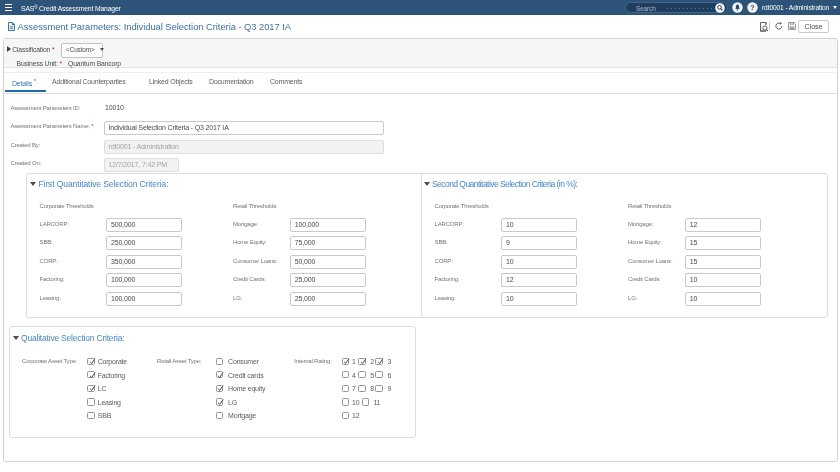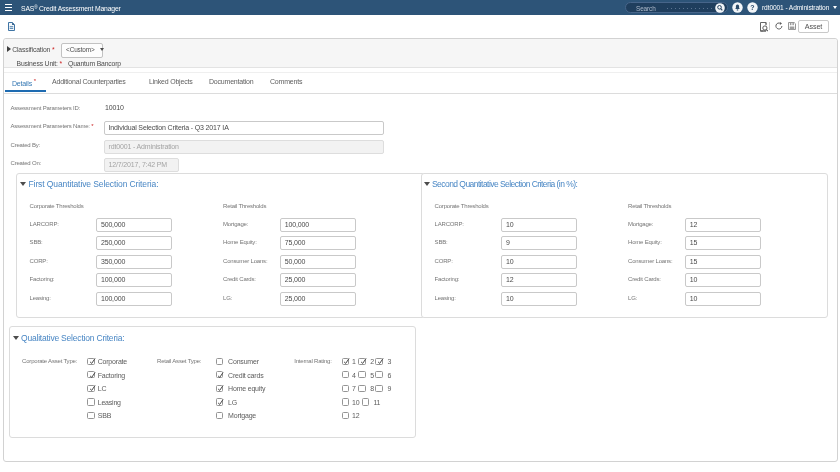--- a/index.html
+++ b/index.html
@@ -83,38 +83,39 @@
   <div id="ucaret"></div>
 </div>
 
 <div id="titlerow">
   <svg class="icon" style="left:8px;top:7px" width="7" height="9" viewBox="0 0 7 9">
       <path d="M0.5 0.5 L4.3 0.5 L6.5 2.7 L6.5 8.5 L0.5 8.5 Z" fill="#f4f8fb" stroke="#3f74a4" stroke-width="1"></path>
       <path d="M4.1 0.2 L6.8 2.9 L4.1 2.9 Z" fill="#2e608c"></path>
       <line x1="1.7" y1="4.7" x2="5.2" y2="4.7" stroke="#3f74a4" stroke-width="0.9"></line>
       <line x1="1.7" y1="6.4" x2="5.2" y2="6.4" stroke="#3f74a4" stroke-width="0.9"></line>
     </svg>
+  <div id="title">Assessment Parameters: Individual Selection Criteria - Q3 2017 IA</div>
   <svg class="icon" style="left:760px;top:7px" width="8" height="9.5" viewBox="0 0 8 9.5">
       <path d="M0.5 0.5 L6 0.5 L6 3.2 M6 9 L0.5 9 Z M0.5 0.5 L0.5 9" fill="none" stroke="#666" stroke-width="1"></path>
       <path d="M6 0.5 L6 2.6 M0.5 9 L3 9" fill="none" stroke="#666" stroke-width="1"></path>
       <circle cx="4.9" cy="6" r="2.1" fill="#fff" stroke="#4c4c4c" stroke-width="0.9"></circle>
       <line x1="6.3" y1="7.5" x2="7.7" y2="9.1" stroke="#4c4c4c" stroke-width="1.1"></line>
     </svg>
   <div class="sep"></div>
   <svg class="icon" style="left:775px;top:7px" width="8" height="8" viewBox="0 0 8 8">
       <path d="M6.9 4 A3 3 0 1 1 5.4 1.4" fill="none" stroke="#5c5c5c" stroke-width="1"></path>
       <path d="M5.2 0 L7 1.5 L4.8 2.9 Z" fill="#5c5c5c"></path>
     </svg>
   <svg class="icon" style="left:788px;top:6.5px" width="8" height="8" viewBox="0 0 8 8">
       <path d="M0.5 0.5 L6.2 0.5 L7.5 1.8 L7.5 7.5 L0.5 7.5 Z" fill="none" stroke="#969696" stroke-width="1"></path>
       <rect x="1.9" y="0.7" width="1.5" height="2.5" fill="#9d9d9d"></rect>
       <rect x="4.4" y="0.7" width="1.5" height="2.5" fill="#9d9d9d"></rect>
       <rect x="1.7" y="4.5" width="4.6" height="3" fill="#9d9d9d"></rect>
     </svg>
-  <div id="closebtn">Asset</div>
+  <div id="closebtn">Close</div>
 </div>
 
 <div id="content">
   <div id="band">
     <div class="r1"><span class="tri-r"></span>&nbsp;Classification <span class="red">*</span></div>
     <div id="ddbtn">&lt;Custom&gt; <span class="tri-d"></span></div>
     <div class="r2">Business Unit: <span class="red">*</span></div>
     <div class="r2" style="left:64px">Quantum Bancorp</div>
   </div>
   <div style="position:absolute;left:0;top:32.5px;width:833px;height:1px;background:#efefef"></div>
@@ -129,21 +130,21 @@
 
   <div class="flabel" style="top:65.5px">Assessment Parameters ID:</div>
   <div class="fval" style="top:65px">10010</div>
   <div class="flabel" style="top:84px">Assessment Parameters Name: <span class="red">*</span></div>
   <div class="inp" style="top:82px">Individual Selection Criteria - Q3 2017 IA</div>
   <div class="flabel" style="top:102.5px">Created By:</div>
   <div class="inp dis" style="top:100.5px">rdt0001 - Administration</div>
   <div class="flabel" style="top:121px">Created On:</div>
   <div class="inp dis" style="top:118.5px;width:75px">12/7/2017, 7:42 PM</div>
 
-  <div class="panel" id="p1" style="left:12px;top:133.5px;width:409px;height:145px">
+  <div class="panel" id="p1" style="left:22px;top:133.5px;width:409px;height:145px">
     <div class="phead" style="letter-spacing:-0.1px"><span class="tri-d"></span>First Quantitative Selection Criteria:</div>
     <div class="plab" style="left:12.6px;top:29px">Corporate Thresholds</div>
     <div class="plab" style="left:206px;top:29px">Retail Thresholds</div>
   <div class="plab" style="left:12.6px;top:47px">LARCORP:</div>
       <div class="pinp" style="left:78.9px;top:44px">500,000</div>
       <div class="plab" style="left:12.6px;top:65.5px">SBB:</div>
       <div class="pinp" style="left:78.9px;top:62.5px">250,000</div>
       <div class="plab" style="left:12.6px;top:84px">CORP:</div>
       <div class="pinp" style="left:78.9px;top:81px">350,000</div>
       <div class="plab" style="left:12.6px;top:102.5px">Factoring:</div>

